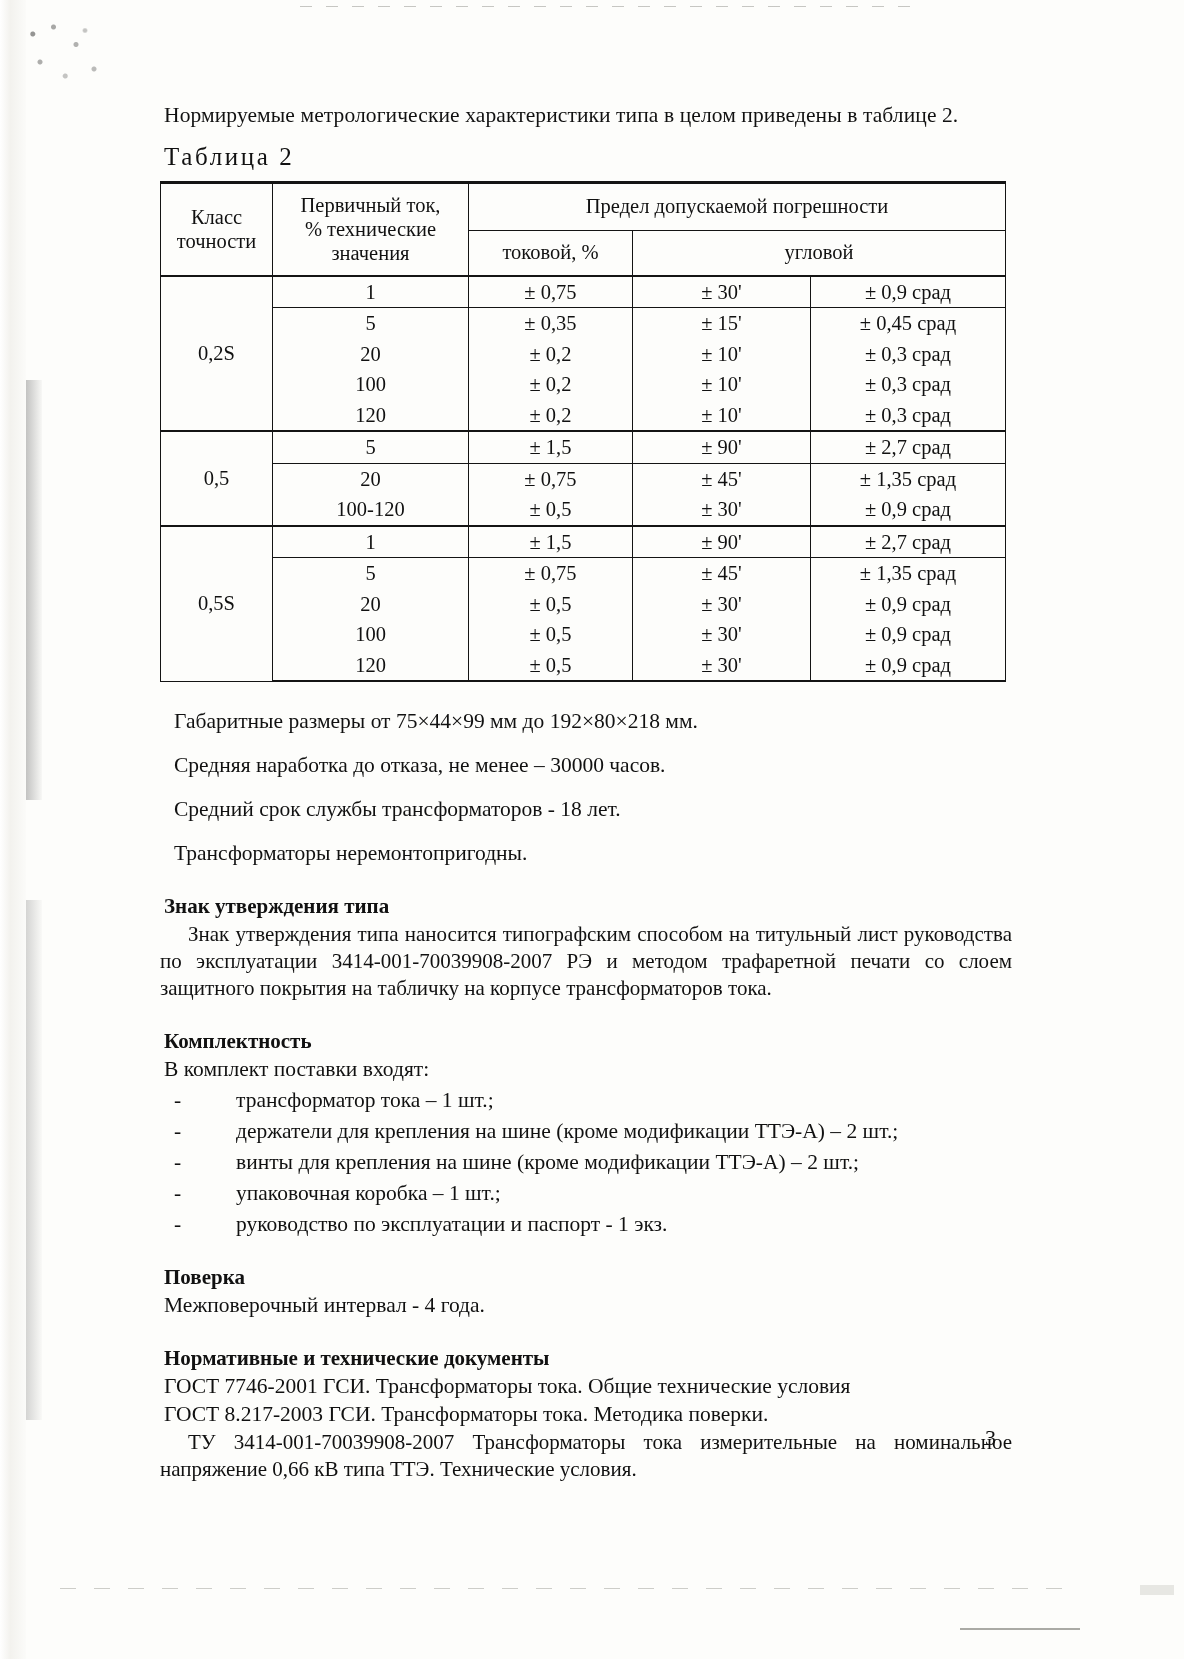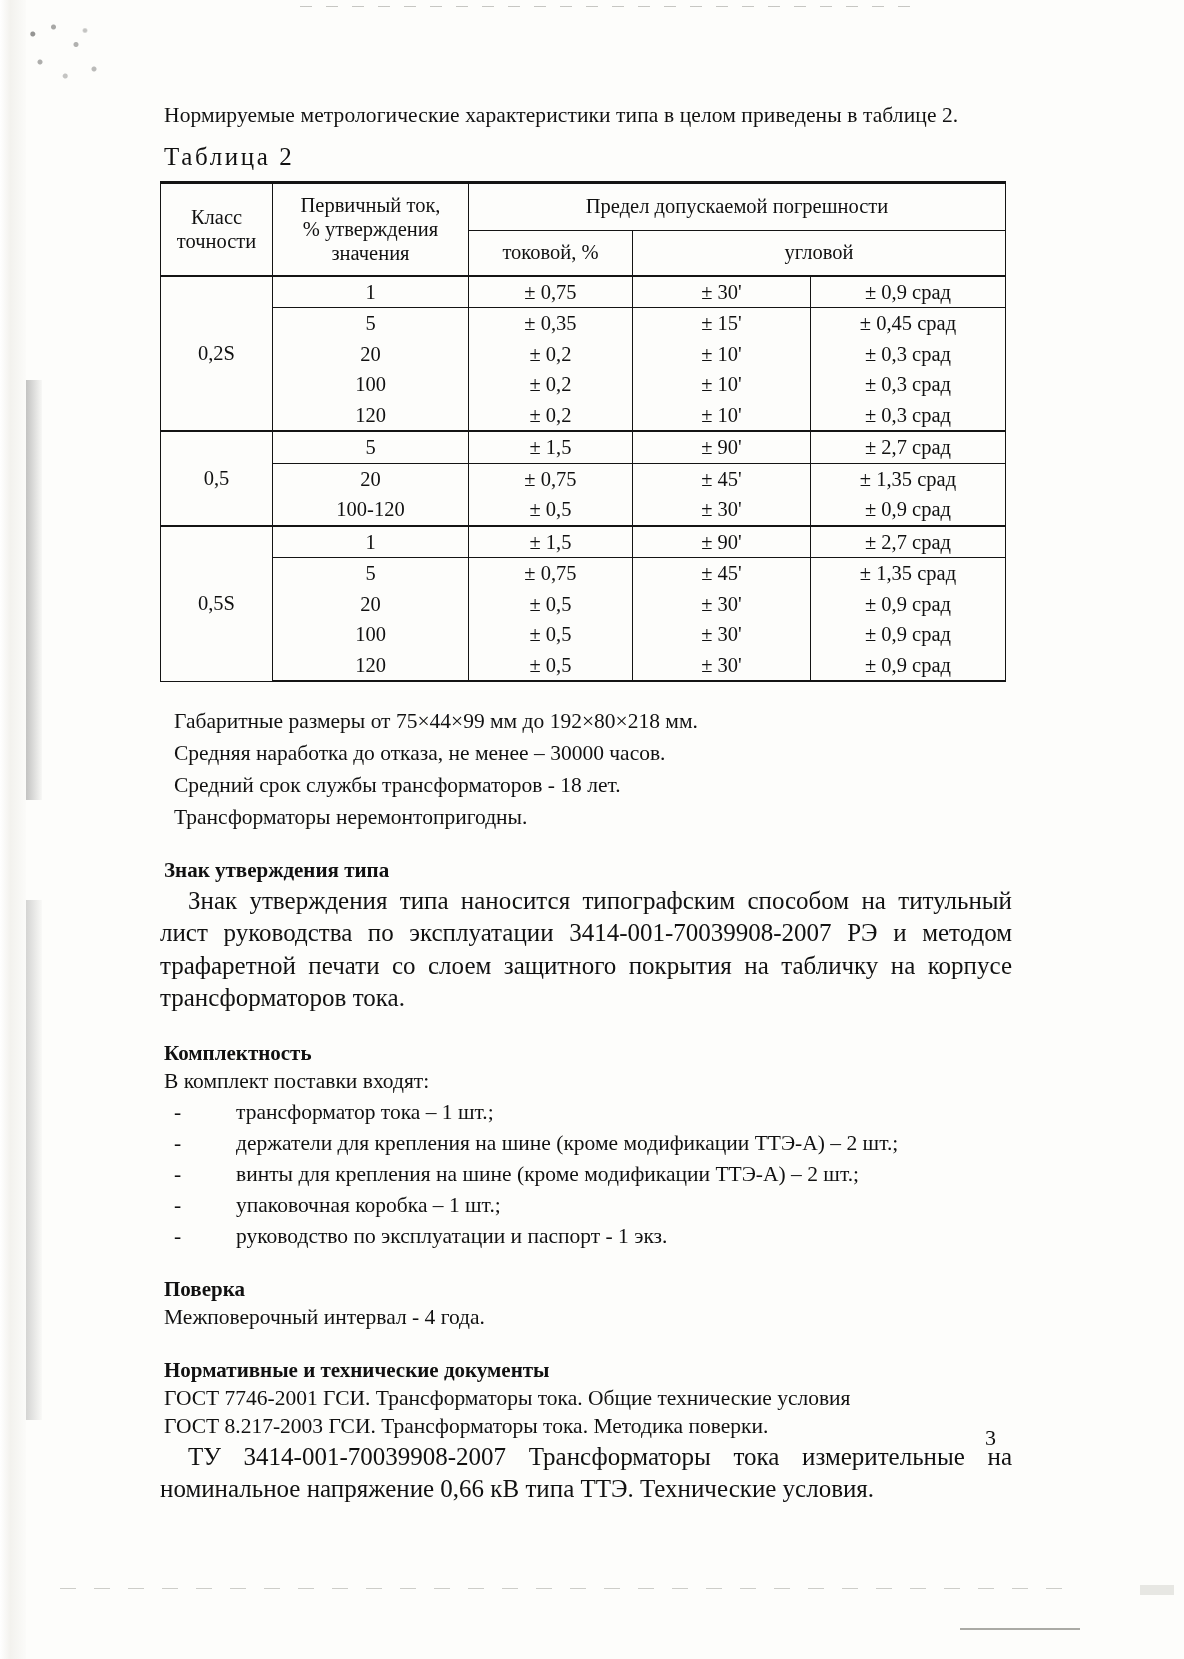--- a/index.html
+++ b/index.html
@@ -95,28 +95,28 @@
   tr.block-start td{ border-top:2.5px solid #141414; }
   
   .nobh{ border-top:none !important; border-bottom:none !important; }
   .botline{ border-bottom:2.5px solid #141414 !important; }
   .thick-left{ border-left:2.5px solid #141414; }
   .thick-right{ border-right:2.5px solid #141414; }
 
   
   .para-block{ margin-top:26px; }
   .pline{
-    font-size:21.5px; line-height:1.30; margin:4px 0 1px 14px;
+    font-size:21.5px; line-height:1.30; margin:16px 0 1px 14px;
   }
   h3.sec{
     font-size:21px; font-weight:bold; margin:26px 0 2px 4px;
     font-family:"Liberation Serif", serif;
   }
   p.just{
-    font-size:25px; line-height:1.30; margin:0;
+    font-size:21px; line-height:1.30; margin:0;
     text-align:justify; text-justify:inter-word;
   }
   p.just.indent{ text-indent:28px; }
   p.plain{ font-size:21.5px; line-height:1.30; margin:0 0 0 4px; }
   ul.kit{ list-style:none; margin:2px 0 0 0; padding:0; }
   ul.kit li{
     font-size:21.5px; line-height:1.35; margin:0 0 2px 0;
     padding-left:76px; position:relative;
   }
   ul.kit li .dash{
@@ -156,21 +156,21 @@
           <col class="col-ang2">
       </colgroup>
       <thead>
         <tr class="outer-top">
           <th class="hcell thick-left" rowspan="2">
             <span class="hl">Класс</span>
             <span class="hl">точности</span>
           </th>
           <th class="hcell" rowspan="2">
             <span class="hl">Первичный ток,</span>
-            <span class="hl">% утверждения</span>
+            <span class="hl">% технические</span>
             <span class="hl">значения</span>
           </th>
           <th class="hcell thick-right" colspan="3" style="height:46px;">Предел допускаемой погрешности</th>
         </tr>
         <tr>
           <th class="hcell" style="height:42px;">токовой, %</th>
           <th class="hcell thick-right" colspan="2">угловой</th>
         </tr>
       </thead>
       <tbody>

